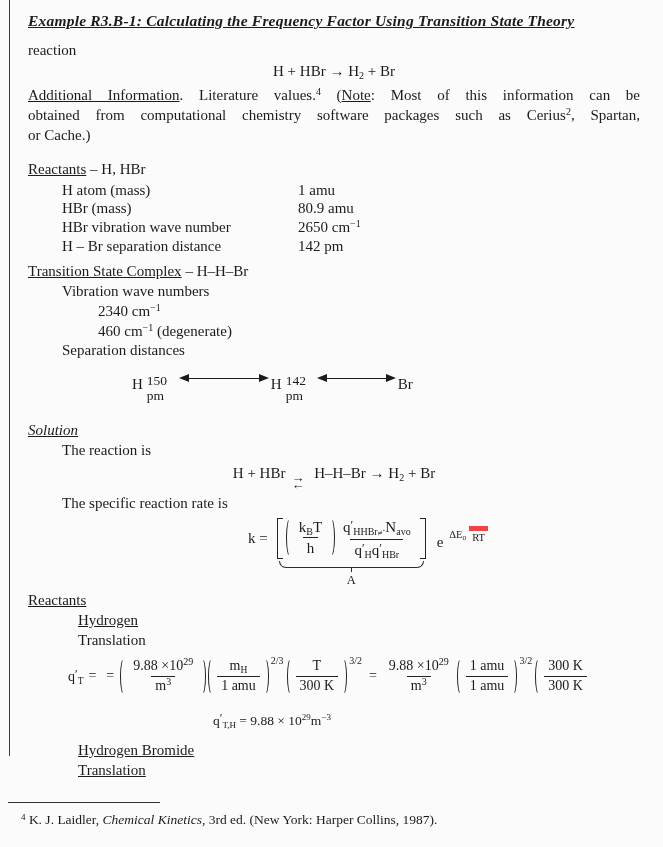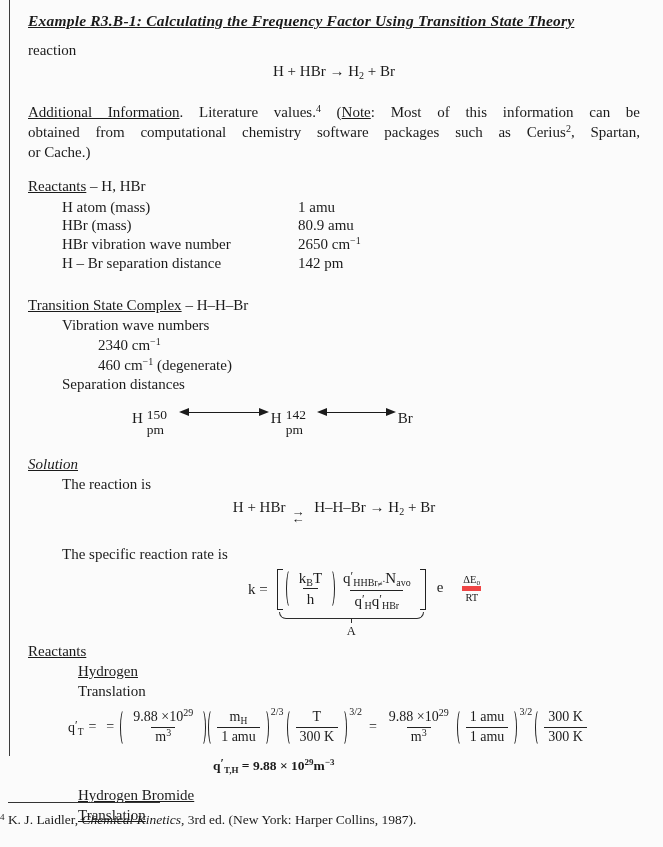--- a/index.html
+++ b/index.html
@@ -12,21 +12,21 @@
   .it { font-style:italic; }
   .title { font-size:15.5px; font-weight:bold; font-style:italic; text-decoration:underline; margin:6px 0 11px 0; letter-spacing:0.2px; }
   p.line { line-height:1.33; }
   .jfull { text-align:justify; text-align-last:justify; }
   .center { text-align:center; }
   sup { font-size:10px; line-height:0; vertical-align:5px; }
   sub { font-size:10px; line-height:0; vertical-align:-3px; }
   .prm { font-size:12px; vertical-align:3px; }
   .tsmark { font-size:9px; vertical-align:-4px; }
   .tsdot { font-size:11px; vertical-align:-2px; }
-  .mt2{margin-top:2px}.mt4{margin-top:4px}.mt6{margin-top:23px}.mt8{margin-top:0}
+  .mt2{margin-top:2px}.mt4{margin-top:4px}.mt6{margin-top:6px}.mt8{margin-top:0}
   .mt12{margin-top:12px}.mt14{margin-top:14px}.mt22{margin-top:22px}
   .ind-a { margin-left:34px; }
   .ind-b { margin-left:50px; }
   .ind-c { margin-left:70px; }
   .rtable { margin-left:34px; margin-top:1px; }
   .trow { display:flex; line-height:1.25; }
   .tprop { width:236px; }
   
   .sepd { margin:9px 0 0 104px; display:flex; align-items:center; }
   .darrow { display:inline-flex; flex-direction:row; align-items:flex-start; margin:0 2px; transform:translateY(4px); }
@@ -51,33 +51,33 @@
   .brk-l { width:6px; align-self:stretch; border:1.4px solid #222; border-right:none; margin-right:2px; }
   .brk-r { width:6px; align-self:stretch; border:1.4px solid #222; border-left:none; margin-left:2px; }
   .pexp { align-self:flex-start; font-size:11px; margin:-2px 2px 0 1px; line-height:1; }
   .op { margin:0 5px; }
   .keq { margin:4px 0 32px 215px; }
   .ubwrap { position:relative; display:inline-flex; align-items:flex-start; margin:0 4px; }
   .ubrace { position:absolute; left:2px; right:2px; bottom:-9px; height:7px; border:1.1px solid #2c2c2c; border-top:none; border-radius:0 0 10px 10px; }
   .ubtick { position:absolute; bottom:-13px; left:50%; width:1.1px; height:4px; background:#2c2c2c; }
   .ublabel { position:absolute; bottom:-29px; left:50%; transform:translateX(-50%); font-size:12.5px; }
   .eterm { margin-left:7px; }
-  .esup { display:inline-flex; flex-direction:column; align-items:center; font-size:10.5px; line-height:1.15; vertical-align:9px; margin-left:17px; }
+  .esup { display:inline-flex; align-items:center; font-size:10.5px; line-height:1.15; vertical-align:9px; margin-left:3px; }
   .esup .nu { padding:0 3px; }
   .esup .de { border-top:5px solid #ef4444; padding:1px 3px 0; }
   .esup sub { font-size:7.5px; vertical-align:-2px; }
   .eqd { margin:7px 0 0 40px; font-size:14px; }
   .eqd sub { font-size:9.5px; }
   .eqd sup { font-size:10px; }
   .eqd .pexp { font-size:10px; }
-  .qtr { margin:10px 0 0 185px; font-size:13.5px;font-weight:bold; }
+  .qtr { margin:16px 0 0 185px; font-size:13.5px; }
   .qtr sub { font-size:9px; } .qtr sup { font-size:9px; }
   
   .footrule { position:absolute; left:8px; top:802px; width:152px; border-top:1.2px solid #333; }
-  .footnote { position:absolute; left:0; top:812px; font-size:13.5px; }
+  .footnote { position:absolute; left:21px; top:812px; font-size:13.5px; }
   .footnote sup { font-size:9px; vertical-align:4px; }
 </style>
 </head>
 <body>
 
 <div class="page">
   <div class="left-rule"></div>
   <div class="content">
 
     <h1 class="title">Example R3.B-1: Calculating the Frequency Factor Using Transition State Theory</h1>

